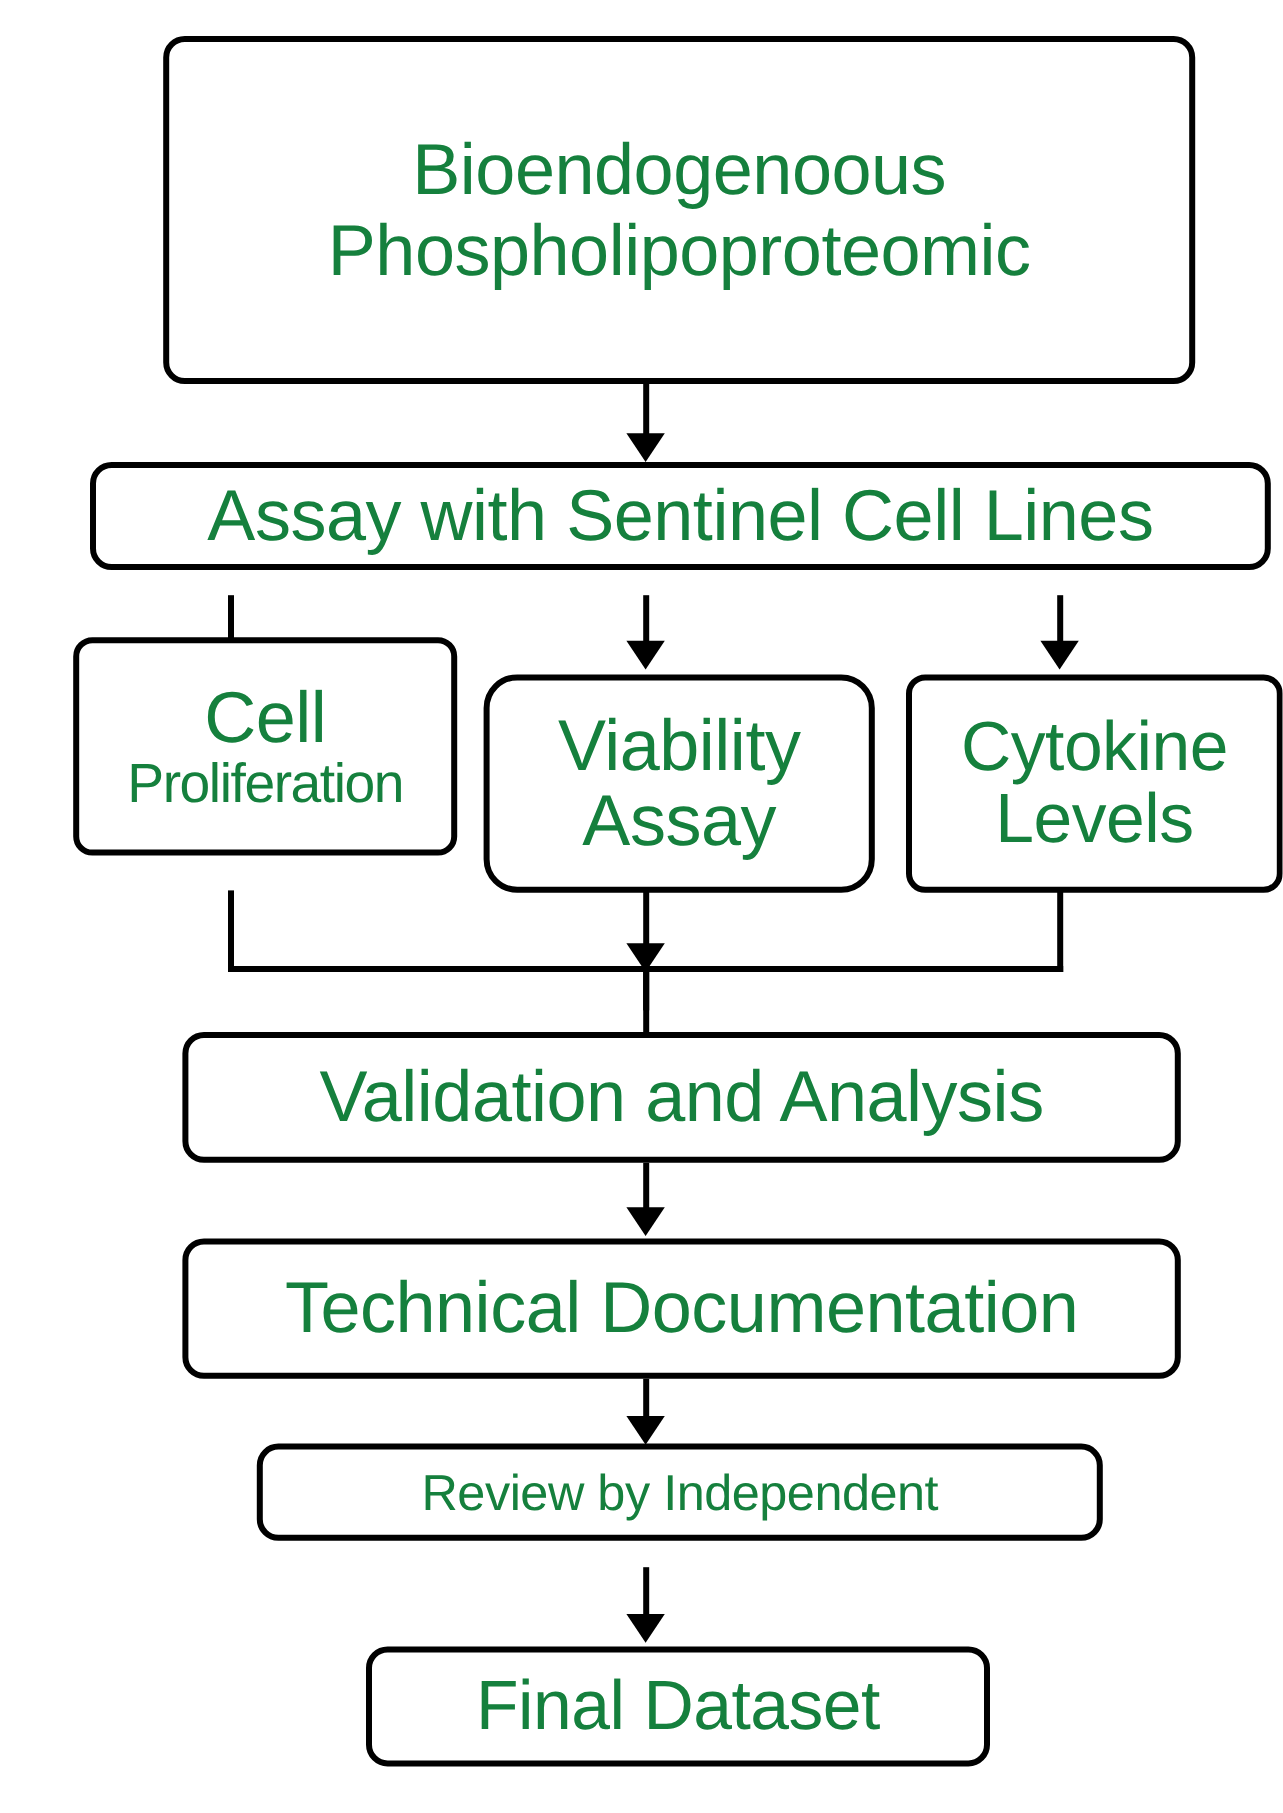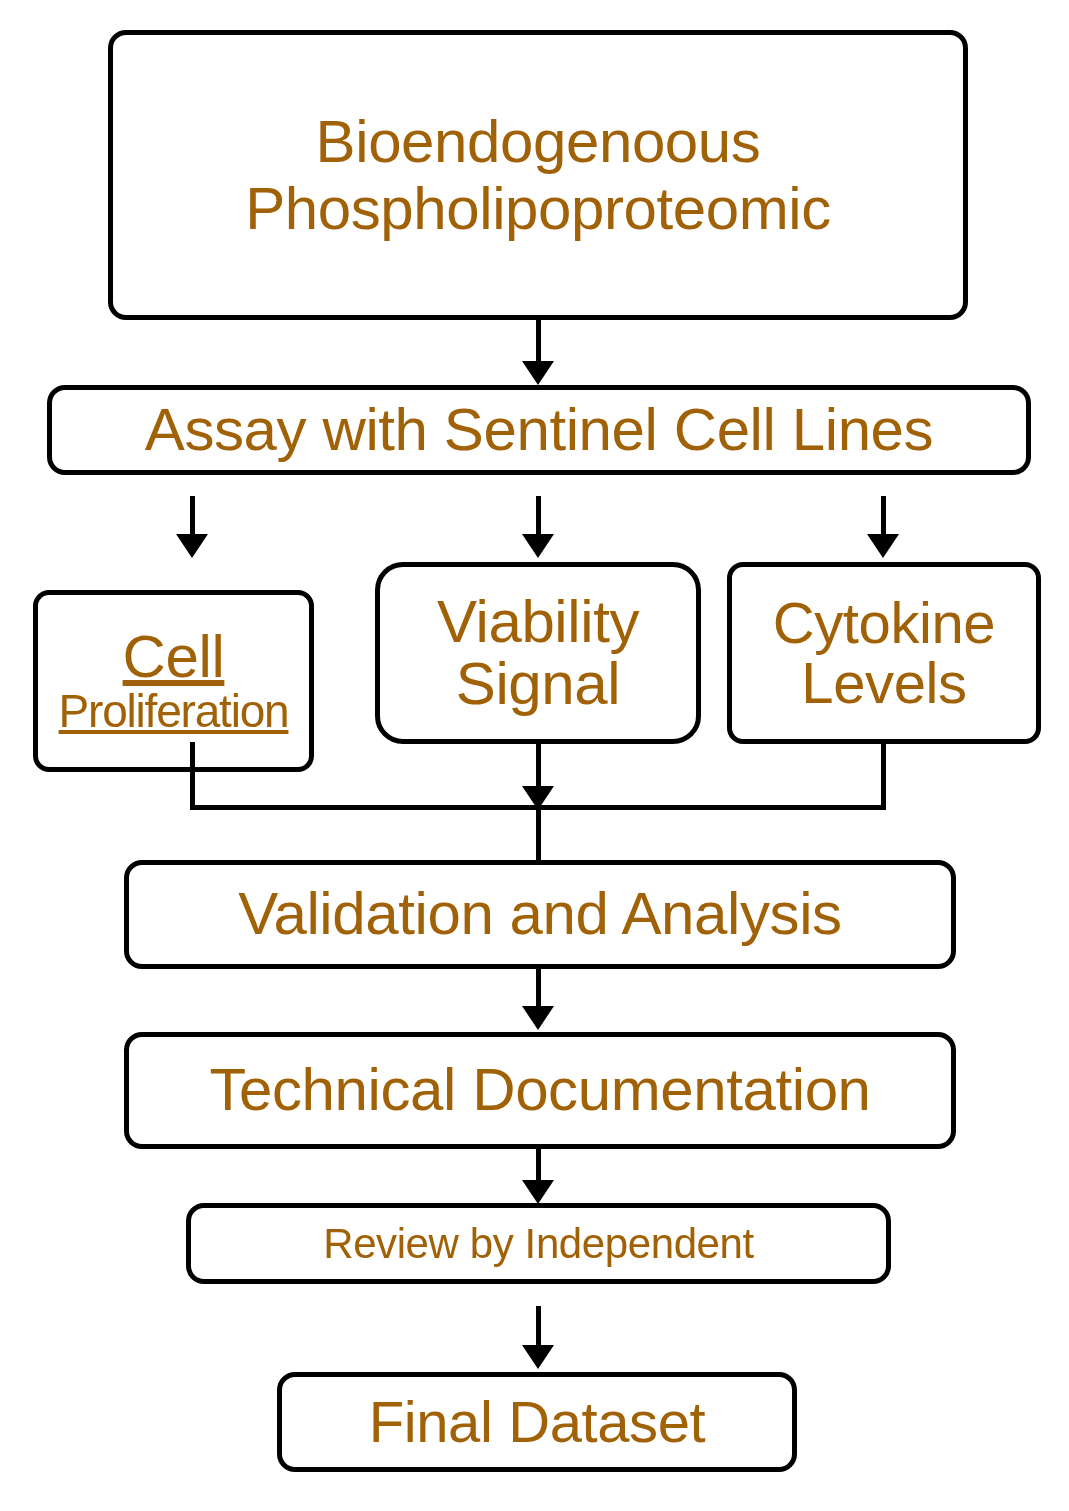--- a/index.html
+++ b/index.html
@@ -22,41 +22,41 @@
     position: absolute;
     box-sizing: border-box;
     border: 5px solid #000000;
     border-radius: 18px;
     background: #ffffff;
     display: flex;
     flex-direction: column;
     align-items: center;
     justify-content: center;
     text-align: center;
-    color: #a16207;
+    color: #15803d;
     line-height: 1.04;
     letter-spacing: -0.4px;
     white-space: nowrap;
+    margin-left: 28px;
   }
   .node .line { display: block; }
 
   
   #node-registration {
     left: 108px; top: 30px; width: 860px; height: 290px;
     font-size: 60px;
     line-height: 1.12;
   }
   #node-assay {
     left: 47px; top: 385px; width: 984px; height: 90px;
     font-size: 60px;
   }
   #node-cell {
-    left: 33px; top: 590px; width: 281px; height: 182px;
+    left: 33px; top: 531px; width: 320px; height: 182px;
     border-radius: 16px;
-    text-decoration: underline;
   }
   #node-cell .line-1 { font-size: 60px; }
   #node-cell .line-2 { font-size: 46px; letter-spacing: -1.2px; }
   #node-viability {
     left: 375px; top: 562px; width: 326px; height: 182px;
     font-size: 60px;
     border-radius: 28px;
   }
   #node-cytokine {
     left: 727px; top: 562px; width: 314px; height: 182px;
@@ -125,21 +125,21 @@
   <div class="vline" style="left:881px; top:496px; height:42px;"></div>
   <div class="arrowhead" style="left:867px; top:534px;"></div>
 
   <div class="node" id="node-cell">
     <span class="line line-1">Cell</span>
     <span class="line line-2">Proliferation</span>
   </div>
 
   <div class="node" id="node-viability">
     <span class="line line-1">Viability</span>
-    <span class="line line-2">Signal</span>
+    <span class="line line-2">Assay</span>
   </div>
 
   <div class="node" id="node-cytokine">
     <span class="line line-1">Cytokine</span>
     <span class="line line-2">Levels</span>
   </div>
 
   <div class="vline" style="left:190px; top:742px; height:68px;"></div>
   <div class="vline" style="left:881px; top:742px; height:68px;"></div>
   <div class="hline" style="left:190px; top:805px; width:696px;"></div>

